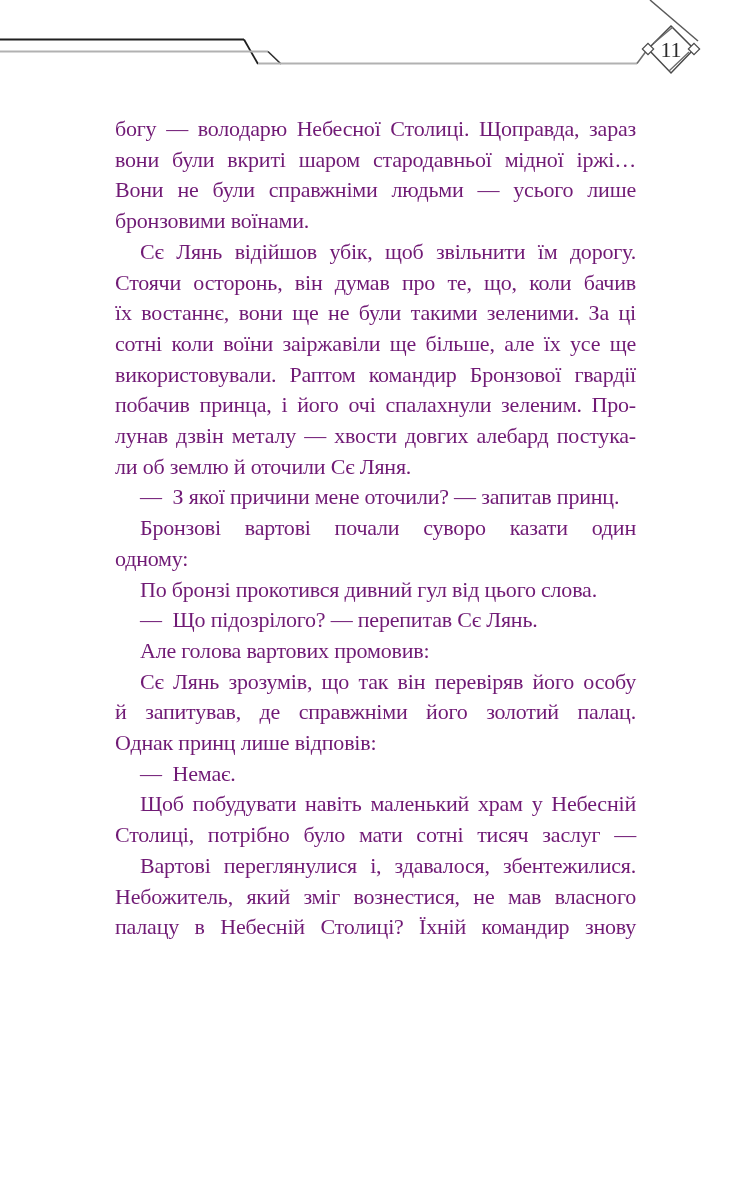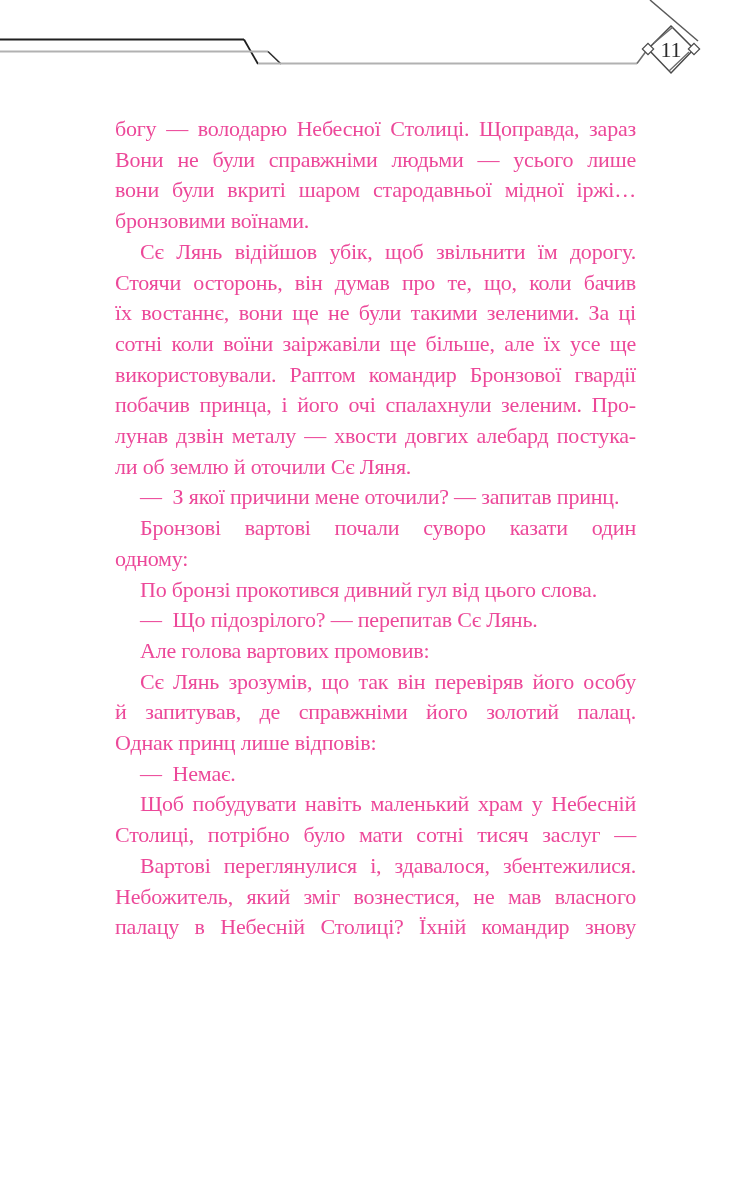--- a/index.html
+++ b/index.html
@@ -9,21 +9,21 @@
     background:#ffffff;
     overflow:hidden;
     font-family:"Liberation Serif", serif;
   }
   .header-ornament{
     position:absolute;left:0;top:0;
   }
   .text-block{
     position:absolute;
     left:115px;top:114px;width:521px;
-    color:#ec4899;
+    color:#701a75;
     font-size:22px;
     line-height:30.7px;
     letter-spacing:-0.2px;
   }
   .paragraph{margin:0;padding:0;}
   .line{
     text-align:justify;
     text-align-last:justify;
     min-height:30.7px;
   }
@@ -61,22 +61,22 @@
       <line x1="669" y1="71" x2="689" y2="52" stroke="#6a6a6a" stroke-width="1.3"></line>
       <rect x="-4" y="-4" width="8" height="8" transform="translate(648,49) rotate(45)" fill="#ffffff" stroke="#4a4a4a" stroke-width="1.2"></rect>
       <rect x="-4" y="-4" width="8" height="8" transform="translate(694,49) rotate(45)" fill="#ffffff" stroke="#4a4a4a" stroke-width="1.2"></rect>
       <text class="ornament-number" x="671" y="57" text-anchor="middle">11</text>
     </g>
   </svg>
 
   <div class="text-block">
       <div class="paragraph">
         <div class="line">богу — володарю Небесної Столиці. Щоправда, зараз</div>
+        <div class="line">вони були вкриті шаром стародавньої мідної іржі…</div>
         <div class="line">Вони не були справжніми людьми — усього лише</div>
-        <div class="line">вони були вкриті шаром стародавньої мідної іржі…</div>
         <div class="line last">бронзовими воїнами.</div>
       </div>
       <div class="paragraph">
         <div class="line indent">Сє Лянь відійшов убік, щоб звільнити їм дорогу.</div>
         <div class="line">Стоячи осторонь, він думав про те, що, коли бачив</div>
         <div class="line">їх востаннє, вони ще не були такими зеленими. За ці</div>
         <div class="line">сотні коли воїни заіржавіли ще більше, але їх усе ще</div>
         <div class="line">використовували. Раптом командир Бронзової гвардії</div>
         <div class="line">побачив принца, і його очі спалахнули зеленим. Про-</div>
         <div class="line">лунав дзвін металу — хвости довгих алебард постука-</div>

